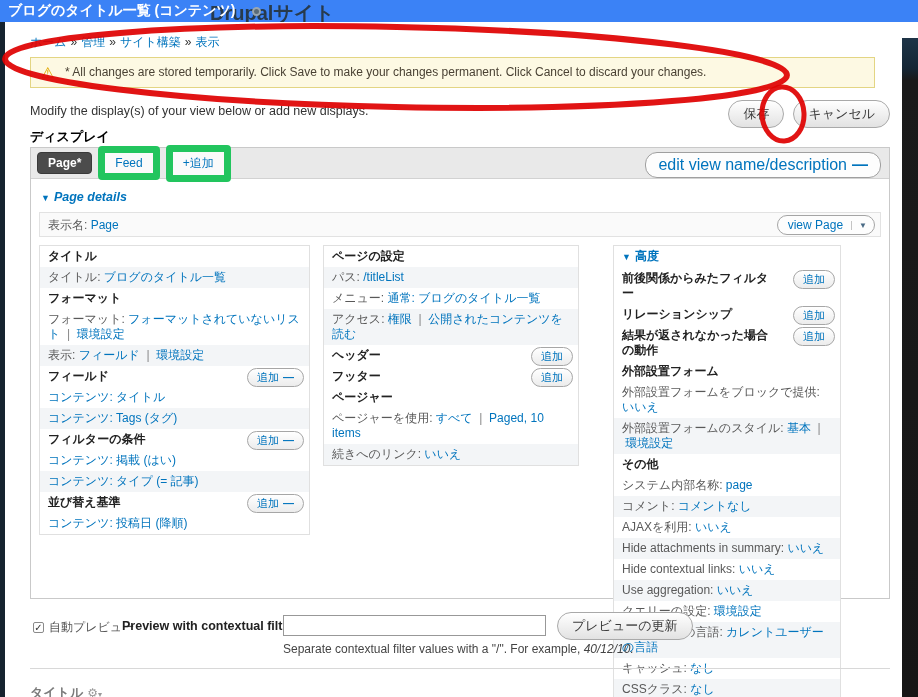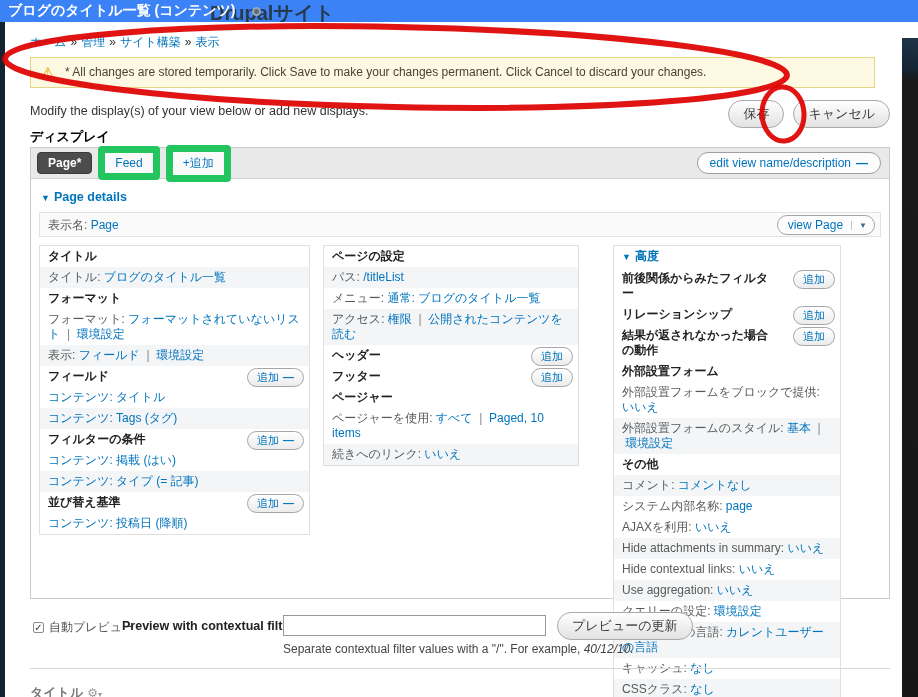--- a/index.html
+++ b/index.html
@@ -39,25 +39,25 @@
 
   
   .section-label { position:absolute; left:30px; top:128px; font-size:13px; font-weight:bold; color:#000; }
   .views-container { position:absolute; left:30px; top:147px; width:860px; height:452px;
     border:1px solid #c9c9c9; background:#fff; }
   .tab-strip { position:relative; height:31px; background:#e9e9e9; border-bottom:1px solid #d2d2d2;
     padding:4px 6px; display:flex; align-items:center; gap:6px; }
   .tab { display:inline-block; padding:3px 10px; font-size:12px; border-radius:4px; cursor:pointer; }
   .tab.active { background:#4c4c4c; color:#fff; font-weight:bold; border:1px solid #3a3a3a; }
   .tab.inactive { background:rgba(255,255,255,.75); color:#0074bd; border:7px solid #22c55e; }
-  .pill-btn { position:absolute; right:8px; top:4px; padding:3px 12px; font-size:12px; color:#0074bd;
+  .pill-btn { position:absolute; right:8px; top:4px; padding:3px 12px; font-size:16px; color:#0074bd;
     background:#fdfdfd; border:1px solid #9f9f9f; border-radius:12px; cursor:pointer; white-space:nowrap; }
   .dash { color:#0074bd; font-weight:bold; margin-left:5px; }
 
-  .page-details-toggle { margin:11px 0 0 10px; font-size:12.5px; font-weight:bold; color:#0074bd; cursor:pointer; display:inline-block; }
+  .page-details-toggle { margin:11px 0 0 10px; font-size:12.5px; font-weight:bold; color:#0074bd; cursor:pointer; display:inline-block;font-style:italic; }
   .tri { font-size:9px; margin-right:4px; color:#0074bd; }
 
   .display-name-row { position:relative; margin:7px 8px 0 8px; height:25px; background:#fafafa;
     border:1px solid #e2e2e2; padding:4px 8px; font-size:12px; }
   .gray-label { color:#595959; }
   .vlink { color:#0074bd; cursor:pointer; }
   .view-page-btn { position:absolute; right:5px; top:2px; padding:2px 0 2px 10px; font-size:12px; color:#0074bd;
     background:#fdfdfd; border:1px solid #a5a5a5; border-radius:11px; cursor:pointer; display:flex; align-items:center; }
   .view-page-caret { border-left:1px solid #c4c4c4; margin-left:8px; padding:0 7px; font-size:8px; color:#4a6a85; }
 
@@ -179,22 +179,22 @@
         </div>
       <div class="vcol vcol3">
           <div class="vrow vcollapse"><span class="tri">▼</span><span>高度</span></div>
           <div class="vrow vhead"><span>前後関係からみたフィルター</span><span class="add-btn">追加</span></div>
           <div class="vrow vhead"><span>リレーションシップ</span><span class="add-btn">追加</span></div>
           <div class="vrow vhead"><span>結果が返されなかった場合の動作</span><span class="add-btn">追加</span></div>
           <div class="vrow vhead"><span>外部設置フォーム</span></div>
           <div class="vrow"><span class="gray-label">外部設置フォームをブロックで提供: </span><span class="vlink">いいえ</span></div>
           <div class="vrow tint"><span class="gray-label">外部設置フォームのスタイル: </span><span class="vlink">基本</span><span class="vsep">&nbsp; | &nbsp;</span><span class="vlink">環境設定</span></div>
           <div class="vrow vhead"><span>その他</span></div>
+          <div class="vrow"><span class="gray-label">システム内部名称: </span><span class="vlink">page</span></div>
           <div class="vrow tint"><span class="gray-label">コメント: </span><span class="vlink">コメントなし</span></div>
-          <div class="vrow"><span class="gray-label">システム内部名称: </span><span class="vlink">page</span></div>
           <div class="vrow"><span class="gray-label">AJAXを利用: </span><span class="vlink">いいえ</span></div>
           <div class="vrow tint"><span class="gray-label">Hide attachments in summary: </span><span class="vlink">いいえ</span></div>
           <div class="vrow"><span class="gray-label">Hide contextual links: </span><span class="vlink">いいえ</span></div>
           <div class="vrow tint"><span class="gray-label">Use aggregation: </span><span class="vlink">いいえ</span></div>
           <div class="vrow"><span class="gray-label">クエリーの設定: </span><span class="vlink">環境設定</span></div>
           <div class="vrow tint"><span class="gray-label">フィールドの言語: </span><span class="vlink">カレントユーザーの言語</span></div>
           <div class="vrow"><span class="gray-label">キャッシュ: </span><span class="vlink">なし</span></div>
           <div class="vrow tint"><span class="gray-label">CSSクラス: </span><span class="vlink">なし</span></div>
           <div class="vrow"><span class="gray-label">テーマ: </span><span class="vlink">情報</span></div>
         </div>

